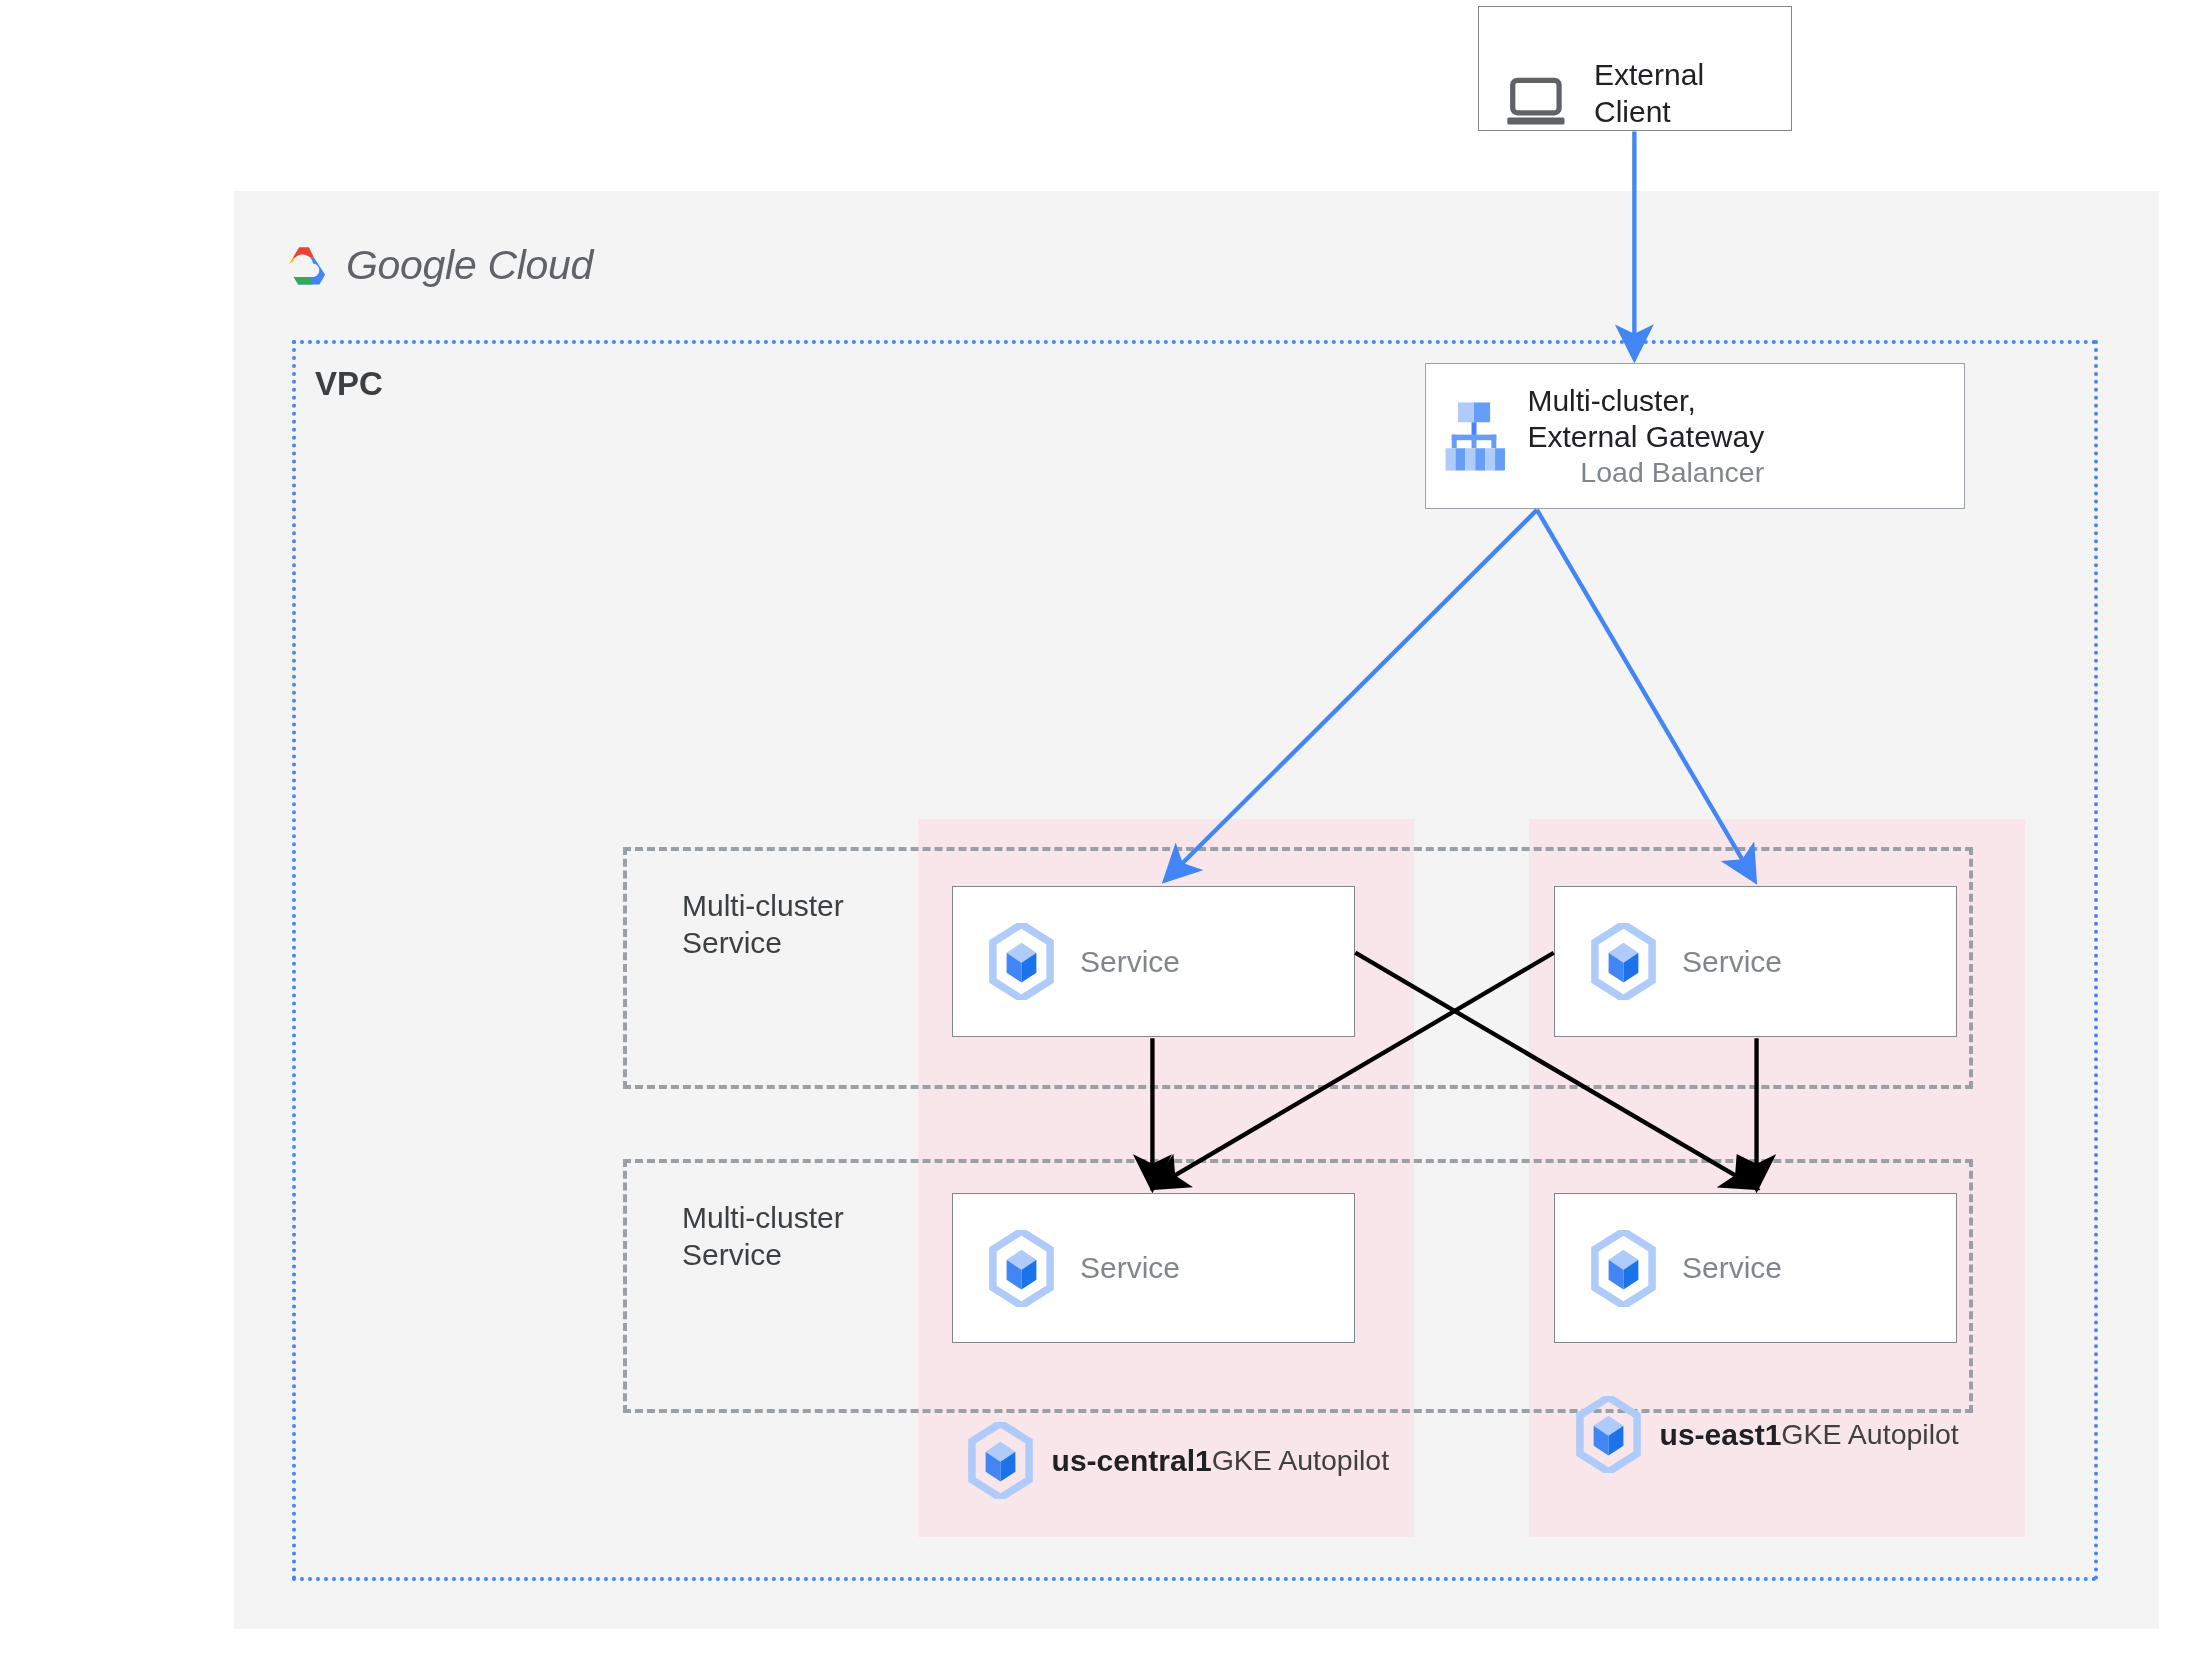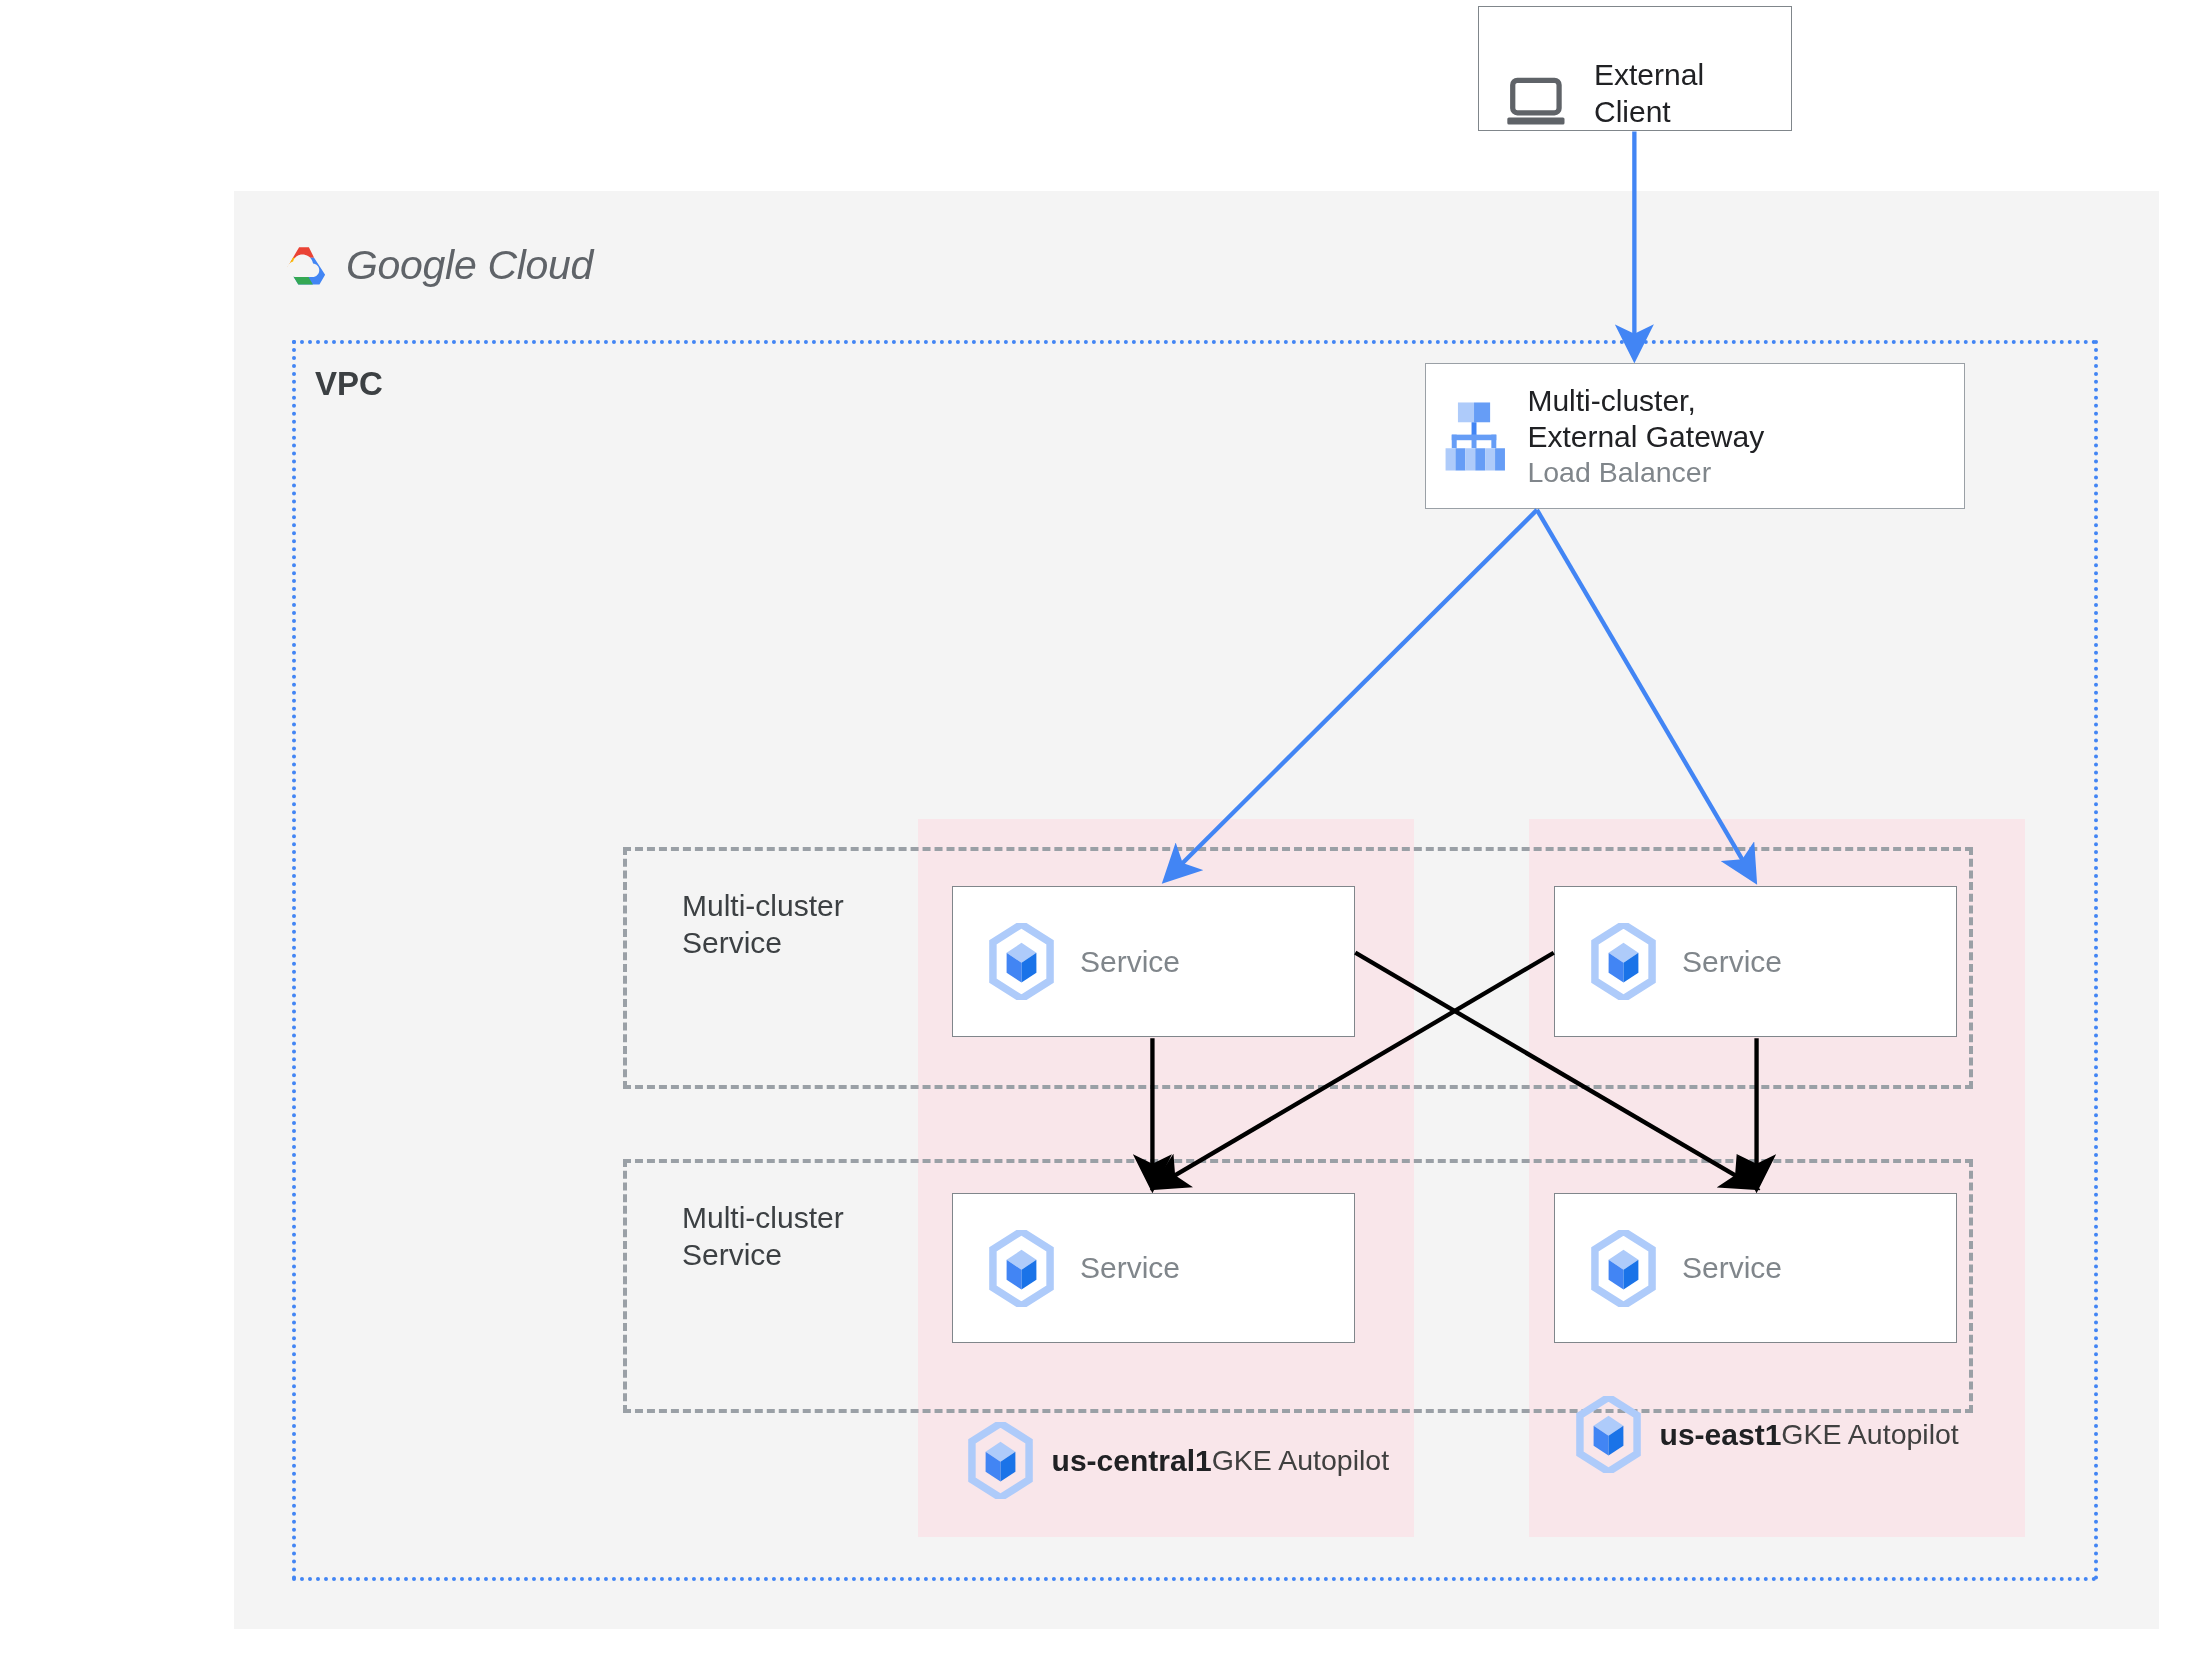--- a/index.html
+++ b/index.html
@@ -25,21 +25,21 @@
      border:1.9px solid #80868b;box-sizing:border-box;display:flex;align-items:flex-end;
      padding-left:26px;gap:21px;}
   #external-client .lbl{font-size:30px;color:#202124;line-height:1.22;}
 
   
   #load-balancer{left:1409px;top:363px;width:540px;height:146px;background:#fff;
      border:1.9px solid #9aa0a6;box-sizing:border-box;display:flex;align-items:center;
      padding-left:17px;gap:17.4px;margin-left:16px;}
   #load-balancer .txt{display:flex;flex-direction:column;line-height:1.2;}
   #load-balancer .t1{font-size:30px;color:#202124;}
-  #load-balancer .t2{font-size:28.5px;color:#80868b;}
+  #load-balancer .t2{font-size:28.5px;color:#80868b;text-align:right;}
 
   
   .cluster-band{background:#fbe0e6;opacity:.72;}
   #band-central{left:918px;top:819px;width:496px;height:718px;}
   #band-east{left:1529px;top:819px;width:496px;height:718px;}
 
   
   .mcs-box{border:4.3px dashed #9aa0a6;box-sizing:border-box;}
   #mcs-top{left:623px;top:847px;width:1350px;height:242px;}
   #mcs-bottom{left:623px;top:1159px;width:1350px;height:254px;}

